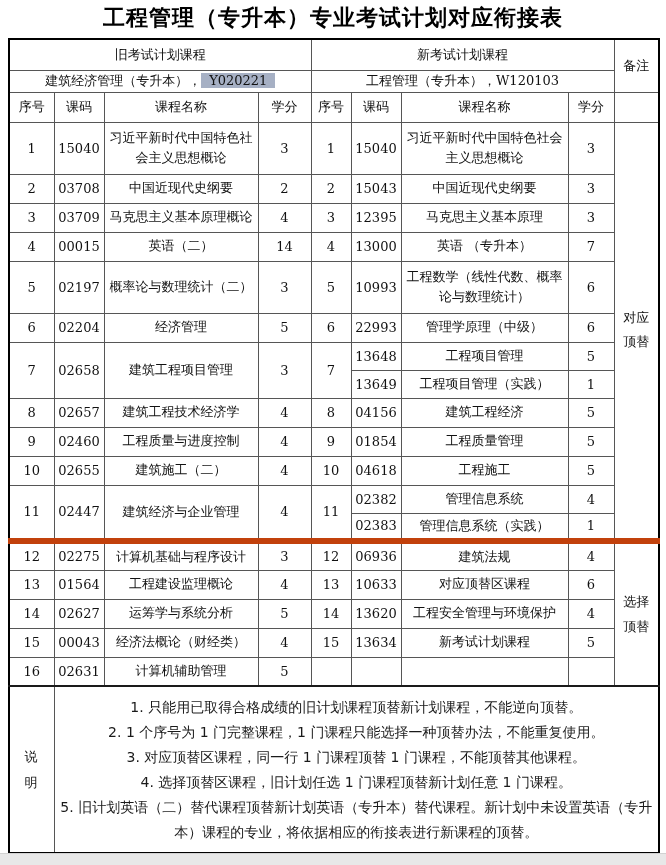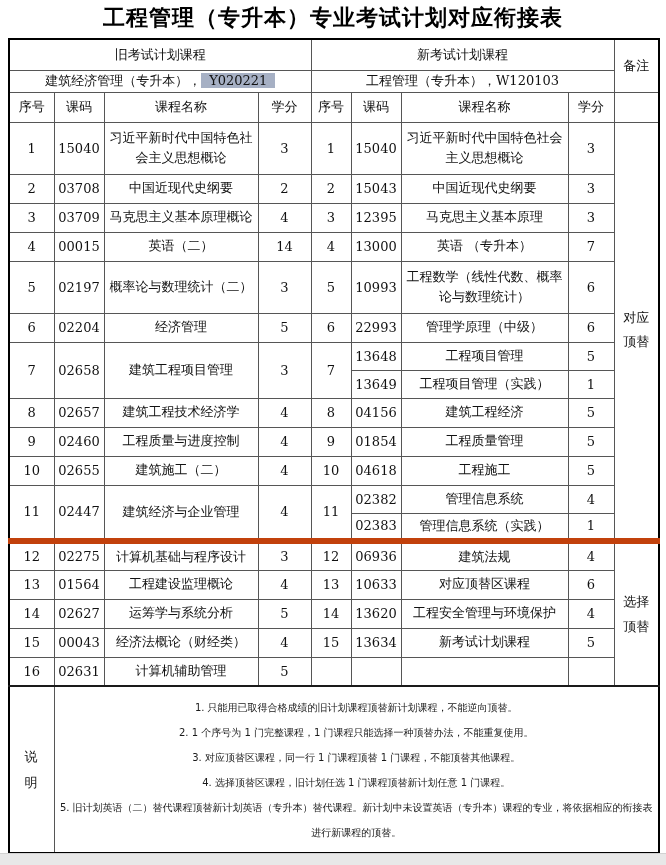--- a/index.html
+++ b/index.html
@@ -67,21 +67,21 @@
     text-align: left;
   }
   td.notes-cell {
     text-align: left;
     vertical-align: middle;
     padding: 8px 12px;
   }
   .notes-cell p {
     margin: 0;
     font-family: "DejaVu Sans", "Liberation Sans", sans-serif;
-    font-size: 10px;
+    font-size: 14px;
     line-height: 25px;
     color: #1a1a1a;
   }
   .bottom-bar {
     position: absolute;
     left: 0; right: 0; bottom: 0;
     height: 12px;
     background: #e8e8e8;
     border-top: 1px solid #d2d2d2;
   }

